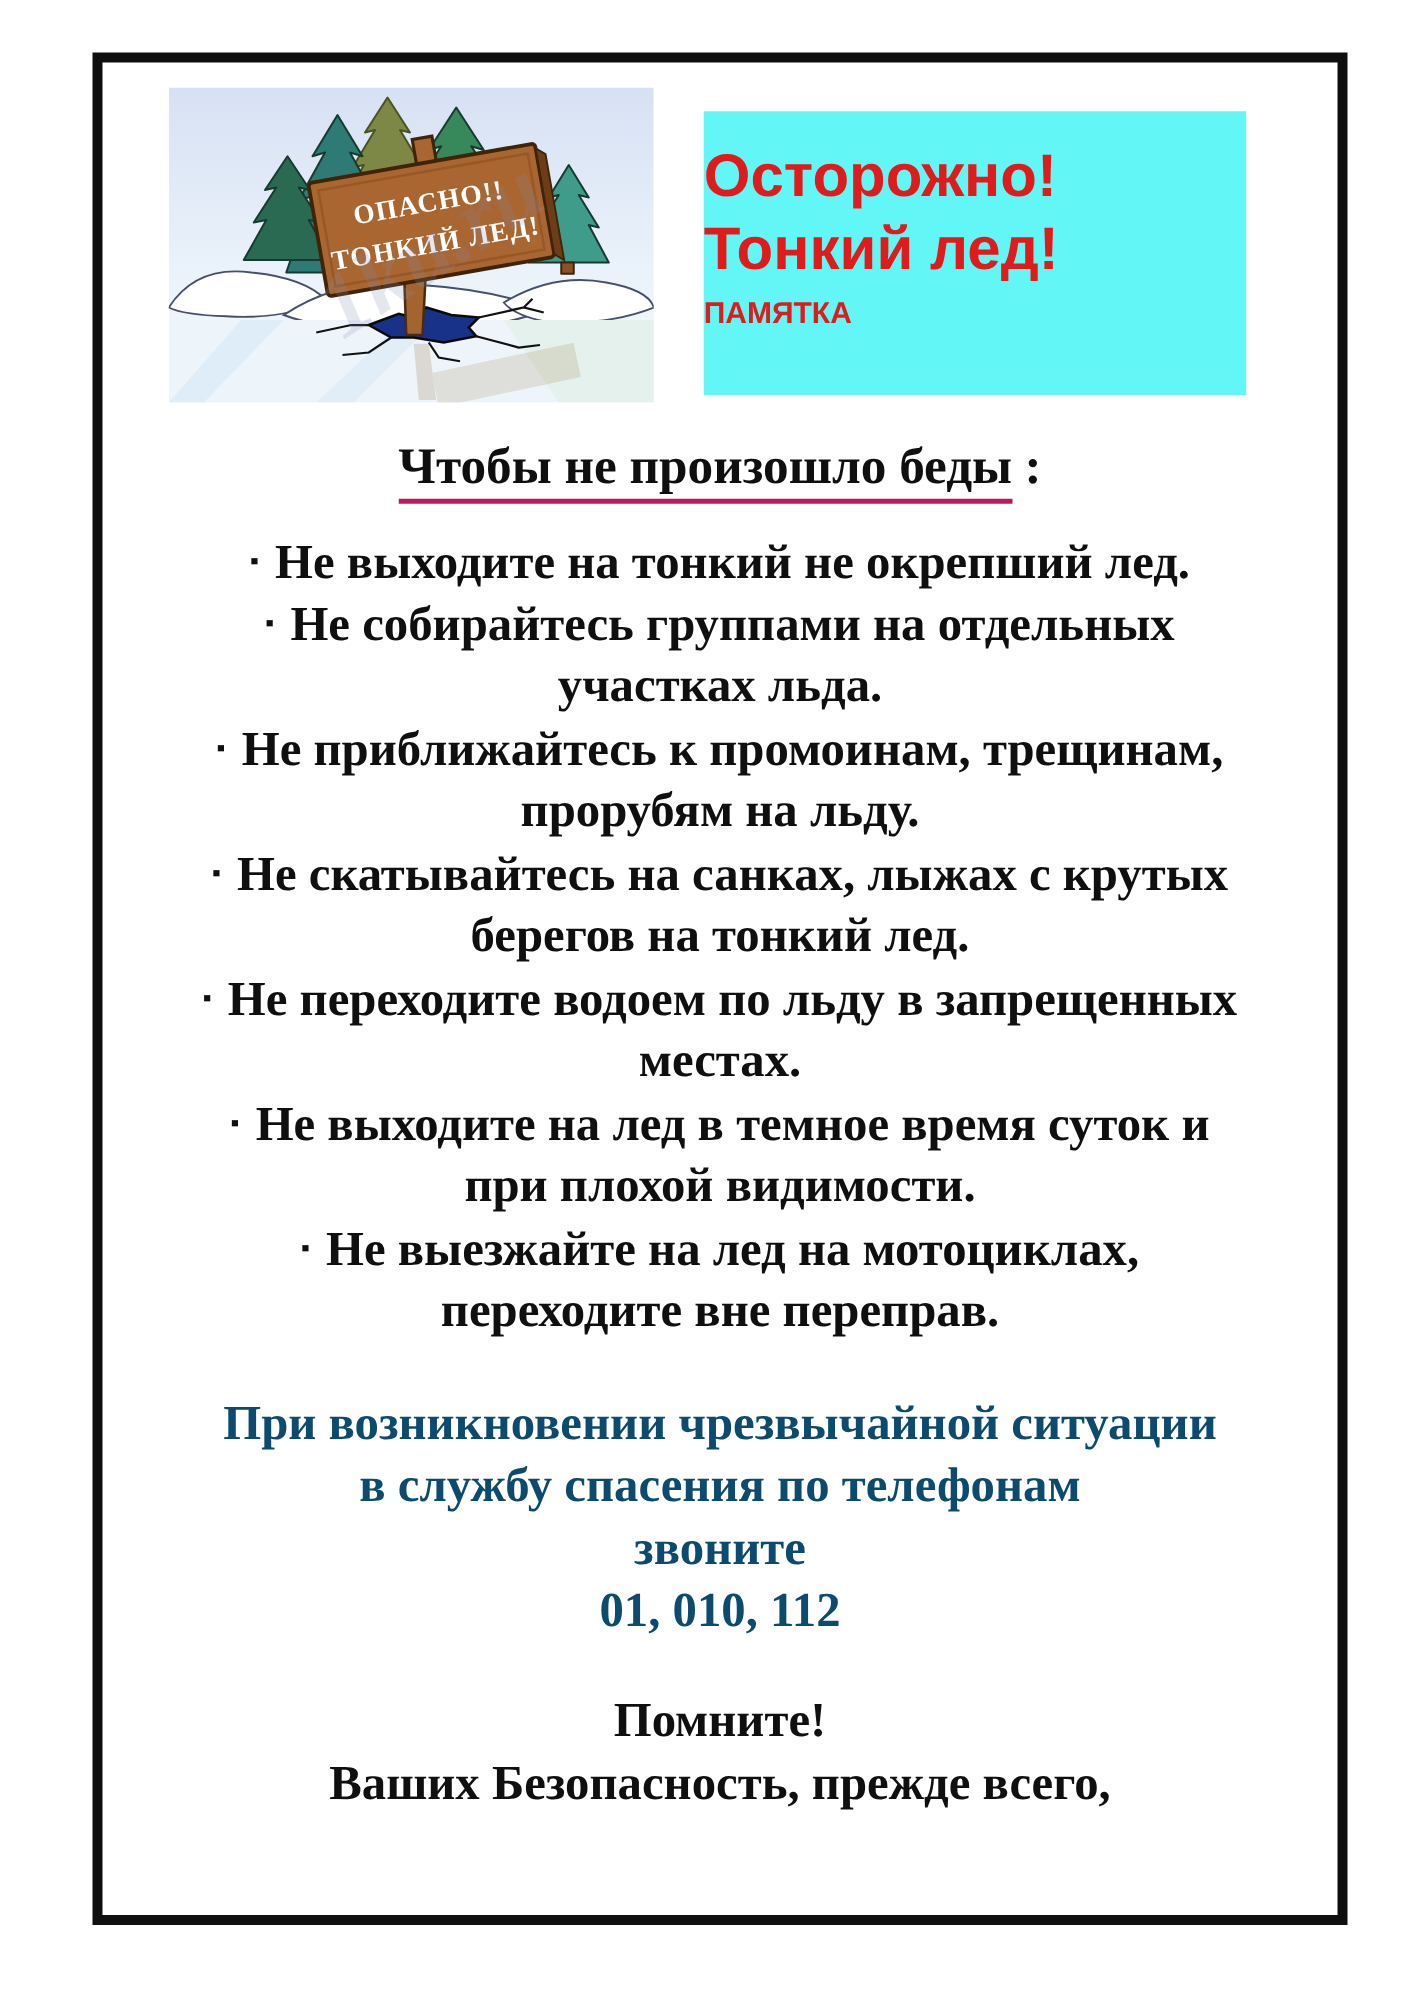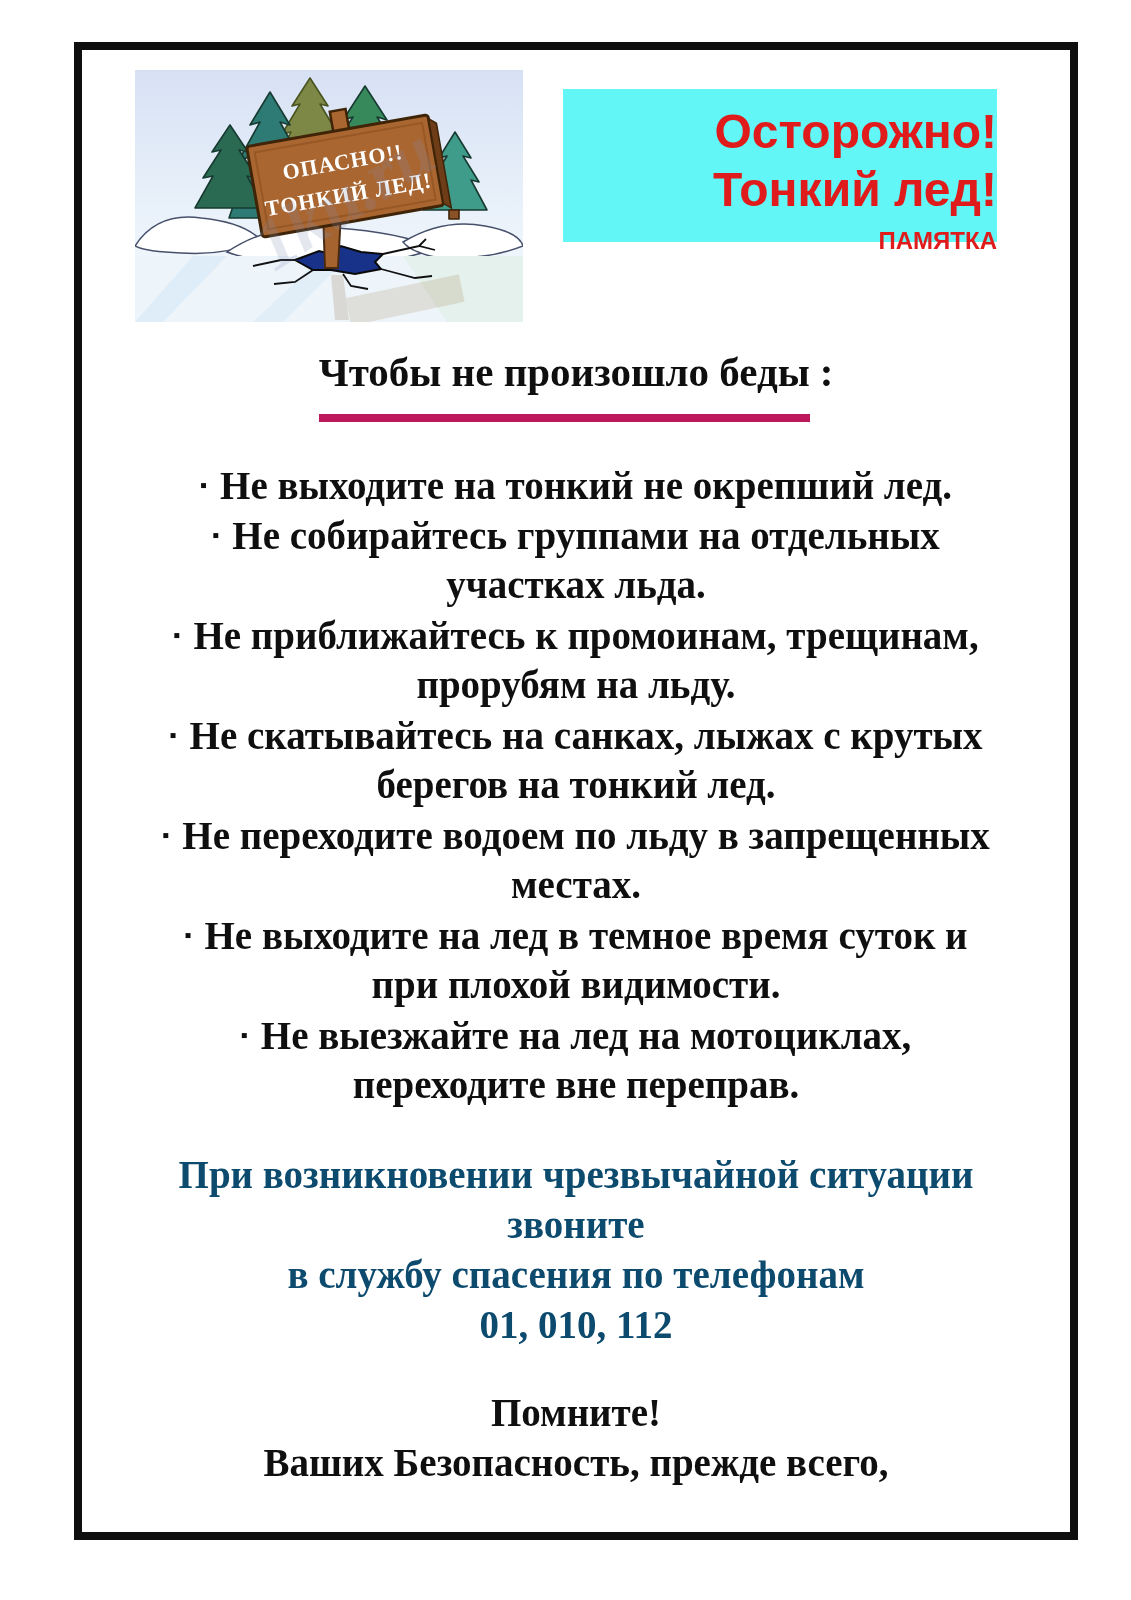--- a/index.html
+++ b/index.html
@@ -8,34 +8,34 @@
     font-family:"Liberation Serif",serif;color:#0f0f0f;overflow:hidden;
   }
   .frame{
     position:absolute;left:74px;top:42px;width:1004px;height:1498px;
     border:8px solid #0f0f0f;box-sizing:border-box;background:#ffffff;
   }
   .header-row{position:relative;height:272px;}
   .illu{position:absolute;left:53px;top:20px;width:388px;height:252px;}
   .illu svg{display:block;width:100%;height:100%;}
   .title-box{
-    position:absolute;left:481px;top:39px;width:434px;height:153px;
-    background:#63f6f6;color:#e01b1b;text-align:right;
+    position:absolute;left:481px;top:39px;width:434px;height:227px;
+    background:#63f6f6;color:#e01b1b;text-align:left;
     font-family:"Liberation Sans",sans-serif;font-weight:bold;
-    padding-top:14px;box-sizing:border-box;
+    padding-top:24px;box-sizing:border-box;
   }
   .tb1,.tb2{font-size:48px;line-height:58px;}
   .tb3{font-size:24px;line-height:44px;}
   .heading{
     margin-top:26px;height:48px;line-height:48px;text-align:center;
     font-size:41px;font-weight:bold;white-space:nowrap;
   }
-  .heading .u{border-bottom:8px solid #be185d;padding-bottom:19px;}
+  .heading .u{border-bottom:4px solid #be185d;padding-bottom:4px;}
   .heading .colon{margin-left:10px;}
-  .bullets{margin-top:64px;}
+  .bullets{margin-top:28px;}
   .line{
     height:50px;line-height:50px;text-align:center;
     font-size:39px;font-weight:bold;white-space:nowrap;
   }
   .sq{font-size:20px;vertical-align:7px;margin-right:13px;}
   .emergency{margin-top:40px;color:#d32322;}
   .footer{margin-top:38px;}
 </style>
 </head>
 <body>
@@ -147,22 +147,22 @@
 
     <div>
       <div class="line"><span class="sq">▪</span><span>Не выезжайте на лед на мотоциклах,</span></div>
       <div class="line">переходите вне переправ.</div>
     </div>
 
   </div>
 
   <div class="emergency" style="color: #0c4a6e;">
     <div class="line">При возникновении чрезвычайной ситуации</div>
+    <div class="line">в службу спасения по телефонам</div>
     <div class="line">звоните</div>
-    <div class="line">в службу спасения по телефонам</div>
     <div class="line">01, 010, 112</div>
   </div>
 
   <div class="footer">
     <div class="line">Помните!</div>
     <div class="line">Ваших Безопасность, прежде всего,</div>
   </div>
 
 </div>
 

